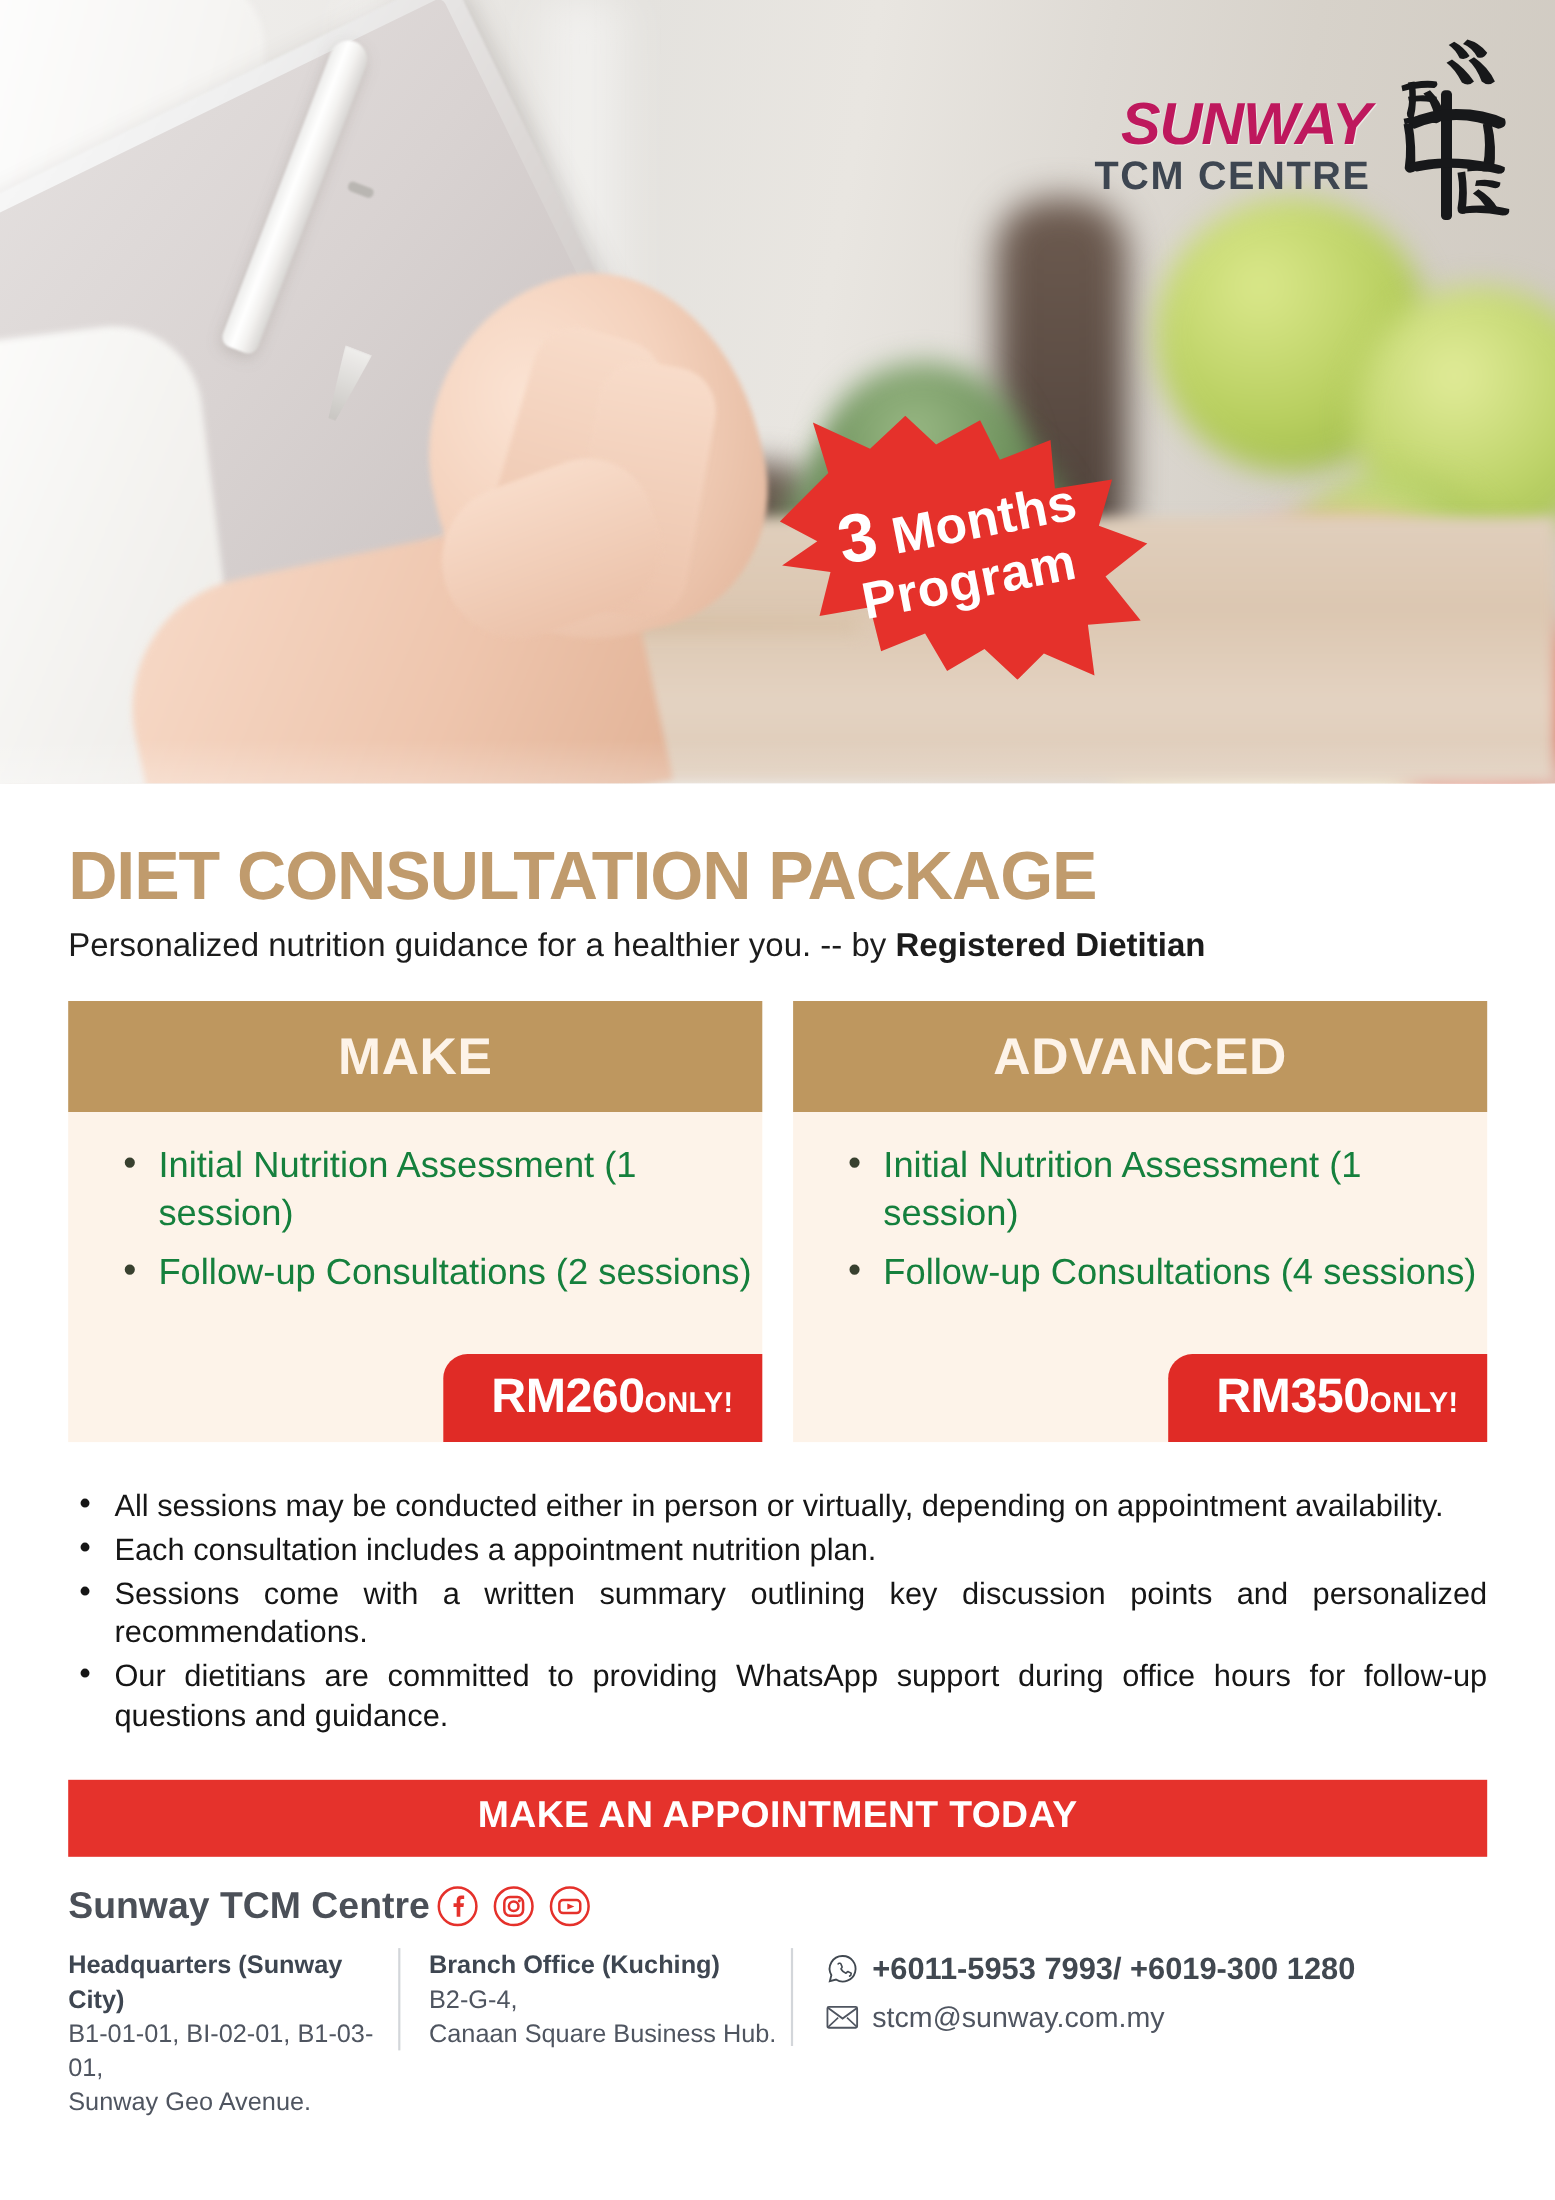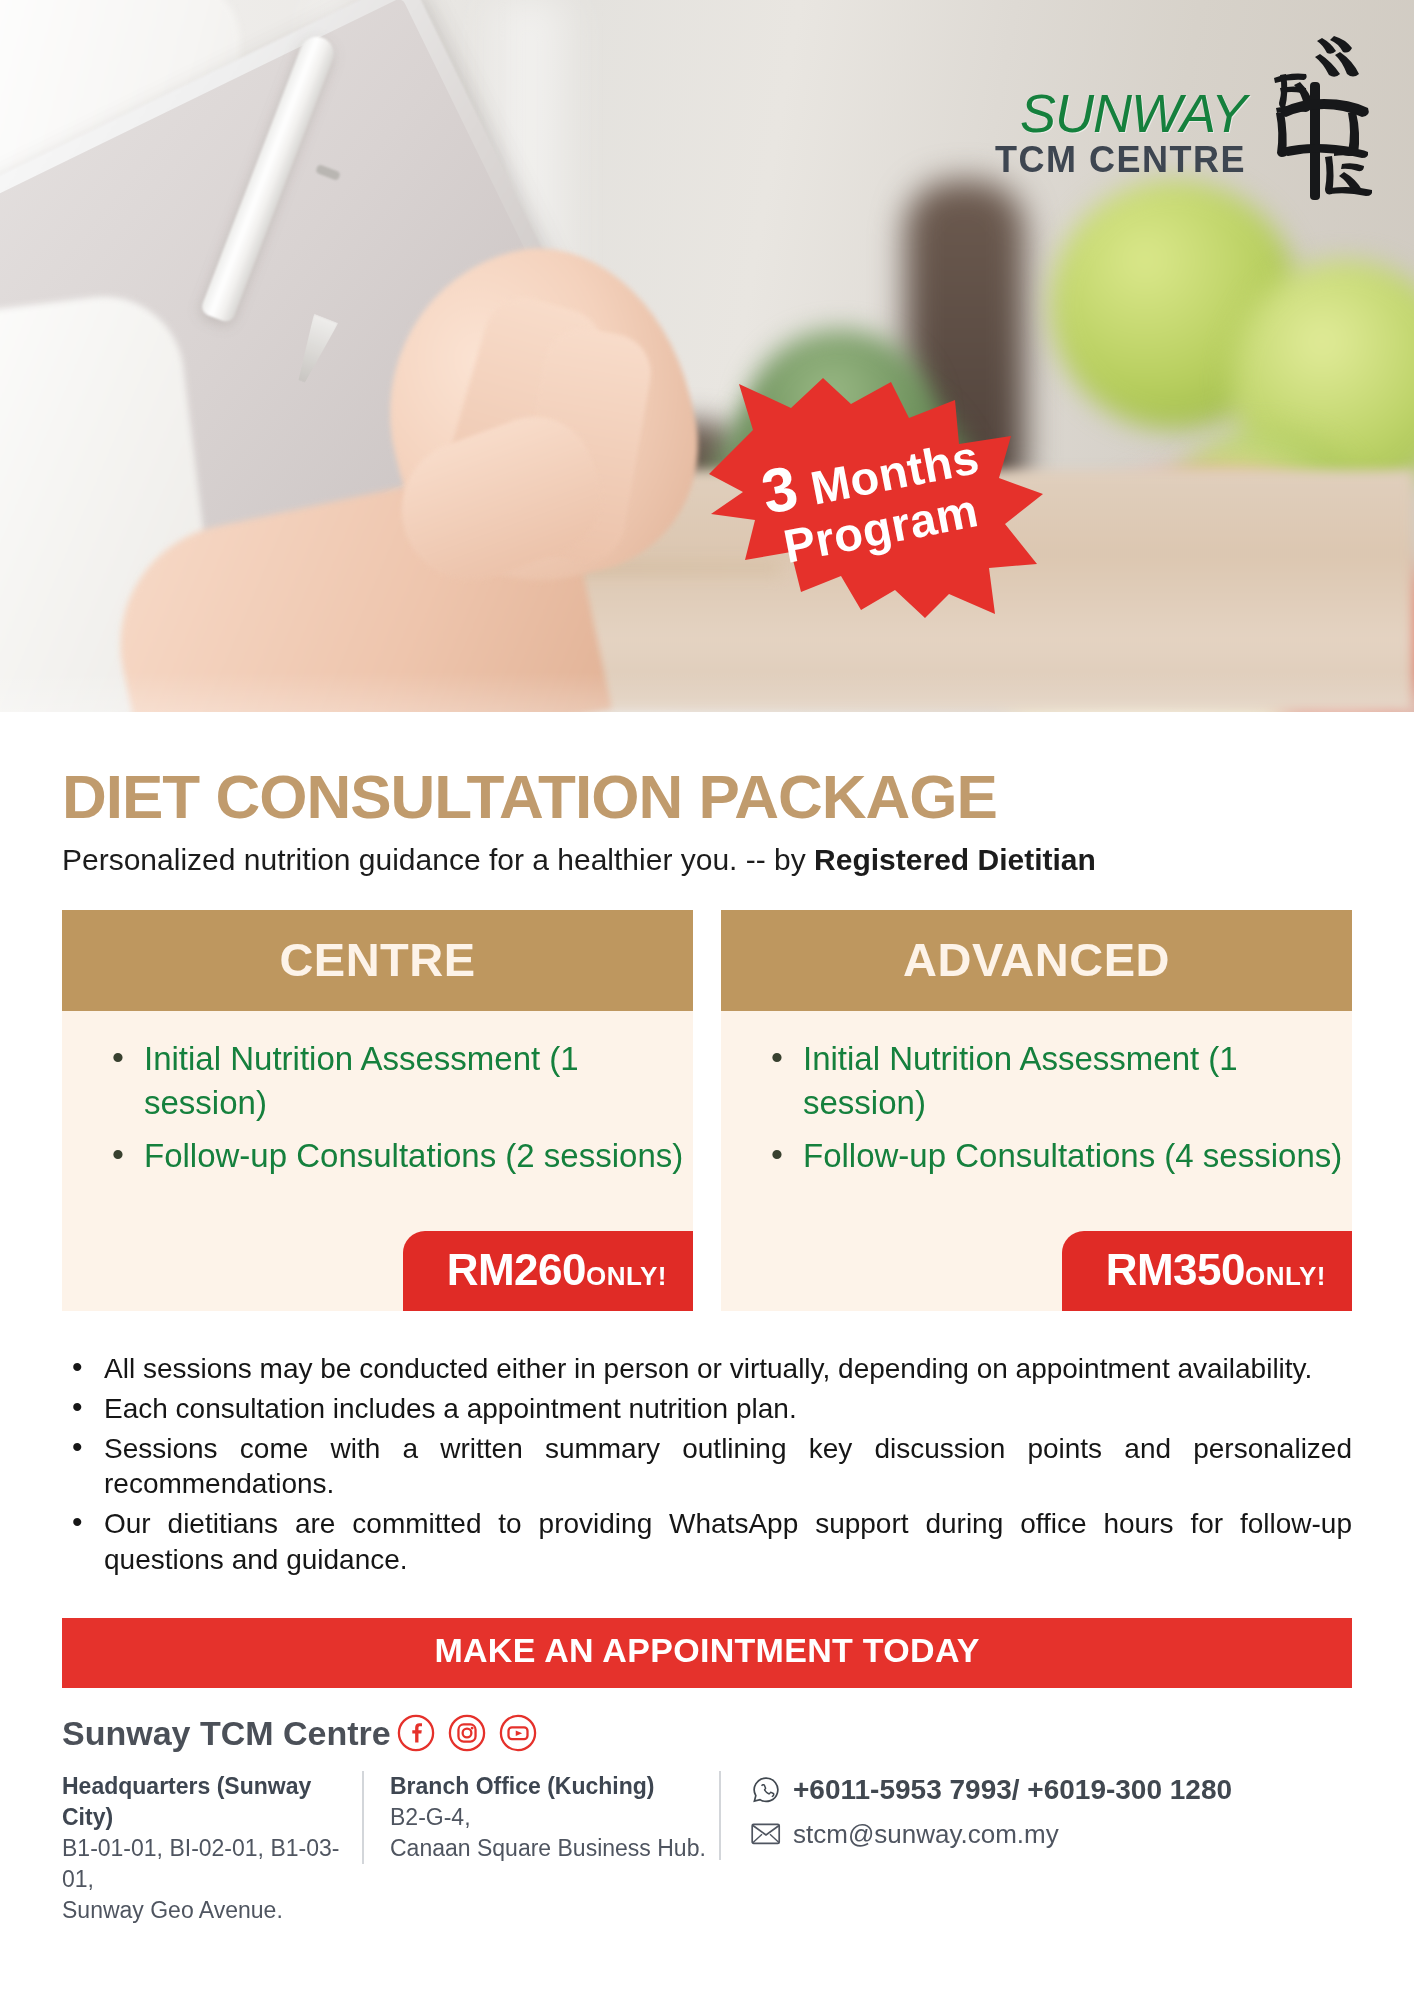--- a/index.html
+++ b/index.html
@@ -160,22 +160,22 @@
 
   
   .logo {
     position:absolute; right:34px; top:30px;
     display:flex; align-items:flex-start; gap:14px;
     z-index:6;
   }
   .logo-text { text-align:right; padding-top:58px; }
   .logo-sunway {
     font-family:"Liberation Sans", sans-serif;
-    font-size:54px; font-weight:normal; font-style:italic;
-    color:#15803d; letter-spacing:-1px; line-height:.95;
+    font-size:54px; font-weight:bold; font-style:italic;
+    color:#be185d; letter-spacing:-1px; line-height:.95;
     text-shadow:1px 1px 0 rgba(255,255,255,.5);
   }
   .logo-tcm {
     font-family:"Liberation Sans", sans-serif;
     font-size:36px; font-weight:bold; color:#3E4651;
     letter-spacing:1.5px; line-height:1.05; margin-top:2px;
   }
   .logo-cn { width:120px; height:170px; }
 
   
@@ -385,21 +385,21 @@
 </div>
 
 <div class="content">
 
   <h1 class="title">DIET CONSULTATION PACKAGE</h1>
   <p class="subtitle"><span>Personalized nutrition guidance for a healthier you.  -- by </span><b>Registered Dietitian</b></p>
 
   <div class="cards">
 
     <div class="card">
-      <div class="card-head">CENTRE</div>
+      <div class="card-head">MAKE</div>
       <div class="card-body">
         <ul>
           <li>Initial Nutrition Assessment (1 session)</li>
           <li>Follow-up Consultations (2 sessions)</li>
         </ul>
       </div>
       <div class="price">
         <span class="price-amt">RM260</span>
         <span class="price-only">ONLY!</span>
       </div>

